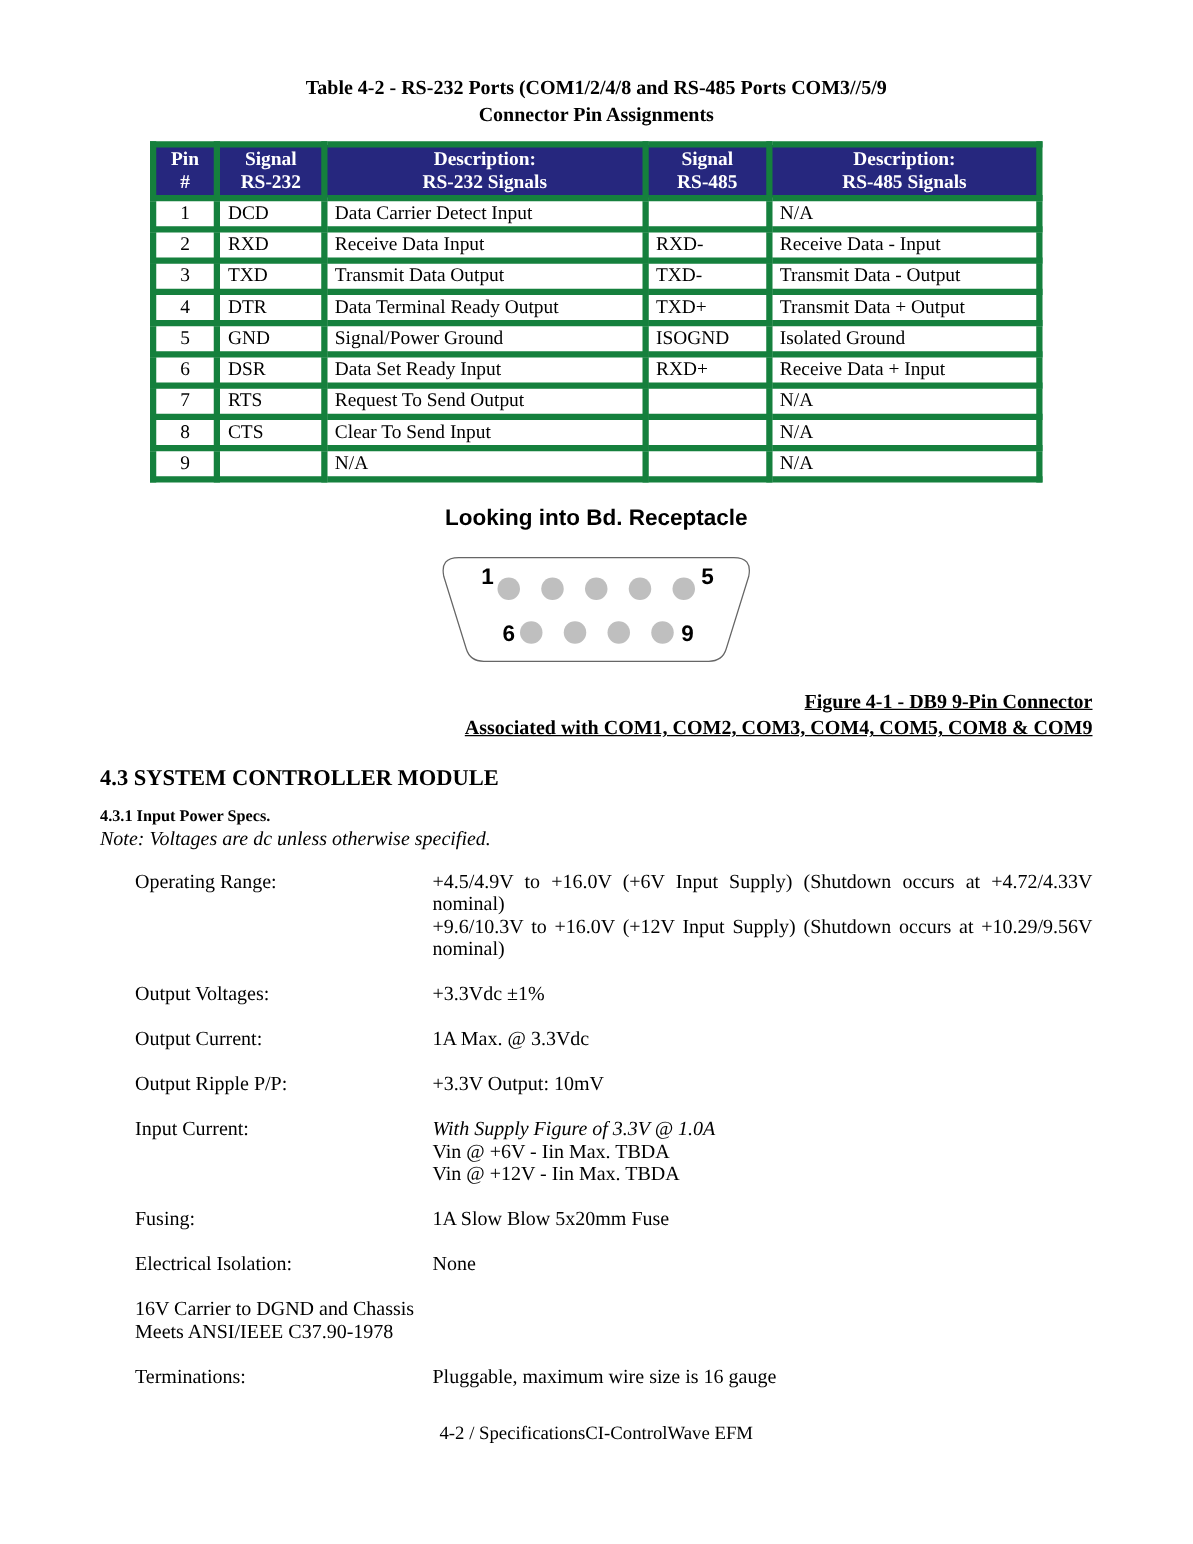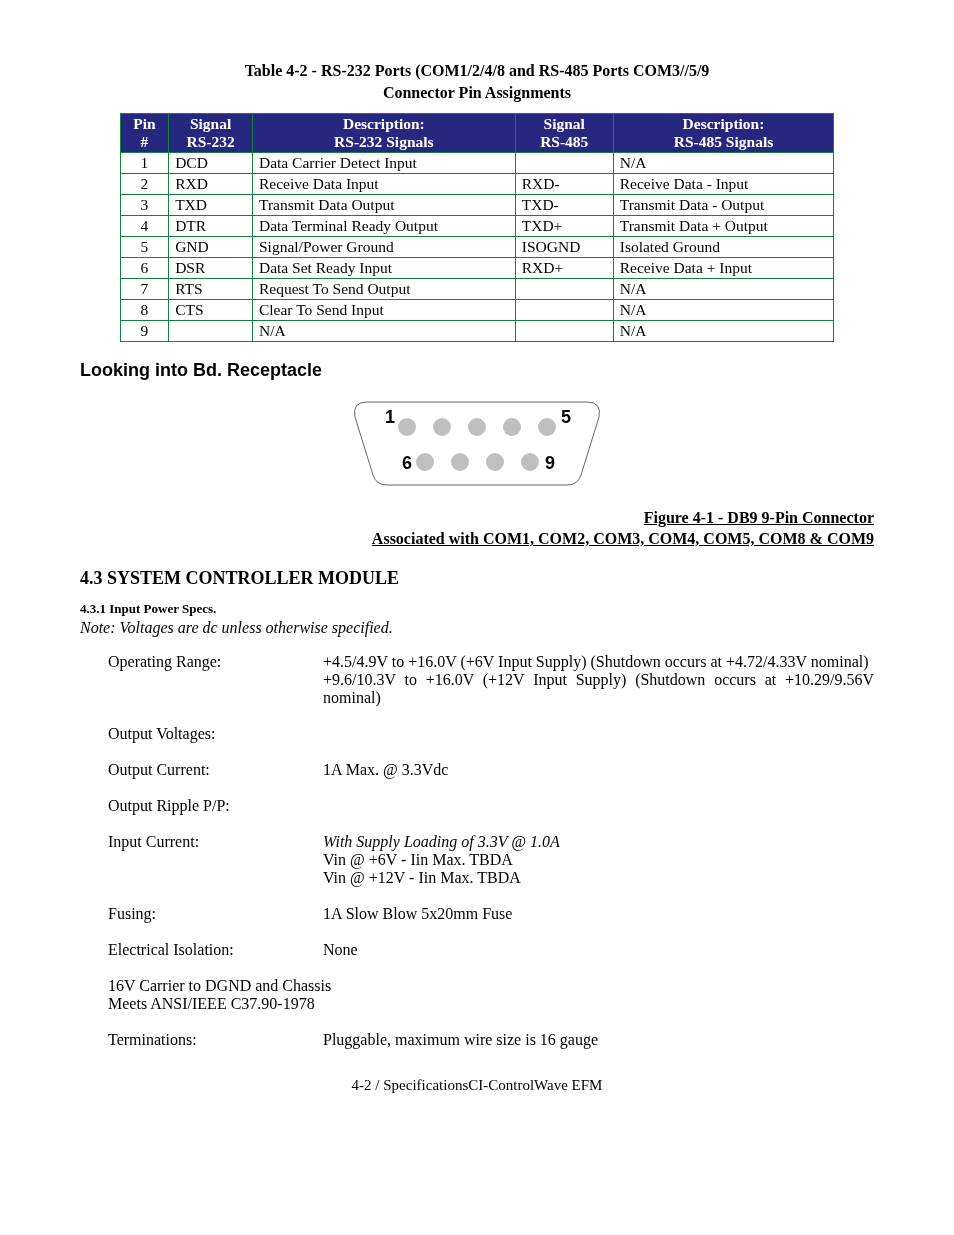--- a/index.html
+++ b/index.html
@@ -17,39 +17,39 @@
     font-weight: bold;
     margin-bottom: 10px;
     line-height: 1.35;
   }
   .pin-table {
     margin: 0 auto;
     border-collapse: collapse;
     width: 90%;
   }
   .pin-table th, .pin-table td {
-    border: 1px solid #15803d;
+    border: 5px solid #15803d;
     padding: 1px 6px;
     font-size: 15.5px;
   }
   .pin-table th {
     background: #26277e;
     color: #fff;
     font-weight: bold;
     text-align: center;
     line-height: 1.15;
   }
   .pin-table td.c { text-align: center; }
   .fig-caption { text-align: right; font-weight: bold; margin: 10px 0 3px 0; line-height: 1.35; text-decoration: underline; }
-  .fig-title { text-align: left; font-family: Arial, Helvetica, sans-serif; font-weight: bold; font-size: 18px; margin-top: 18px; }
+  .fig-title { text-align: center; font-family: Arial, Helvetica, sans-serif; font-weight: bold; font-size: 18px; margin-top: 18px; }
   .connector-wrap { display:flex; justify-content:center; margin-top:6px; }
   h2 { font-size: 18px; margin: 18px 0 10px 0; }
   h3 { font-size: 13px; margin: 12px 0 2px 0; }
   .note { font-style: italic; margin: 0 0 16px 0; }
-  .spec-row { display:flex; margin: 0 0 18px 28px; }
+  .spec-row { display:flex; margin: 0 0 18px 28px; gap: 23px; }
   .spec-label { width: 215px; flex-shrink:0; }
   .spec-val { flex: 1; text-align: justify; }
   .spec-val .ital { font-style: italic; }
   .footer { display:flex; justify-content: center; margin-top: 28px; font-size:15px; }
 </style>
 </head>
 <body>
 
 <div class="tbl-title">
   <span>Table 4-2 - RS-232 Ports (COM1/2/4/8 and RS-485 Ports COM3//5/9</span><br>
@@ -166,35 +166,37 @@
 <div class="spec-row">
   <div class="spec-label">Operating Range:</div>
   <div class="spec-val">
     <span>+4.5/4.9V to +16.0V (+6V Input Supply) (Shutdown occurs at +4.72/4.33V nominal)</span><br>
     <span>+9.6/10.3V to +16.0V (+12V Input Supply) (Shutdown occurs at +10.29/9.56V nominal)</span>
   </div>
 </div>
 
 <div class="spec-row">
   <div class="spec-label">Output Voltages:</div>
+  <div class="spec-val">+3.3Vdc ±1%</div>
 </div>
 
 <div class="spec-row">
   <div class="spec-label">Output Current:</div>
   <div class="spec-val">1A Max. @ 3.3Vdc</div>
 </div>
 
 <div class="spec-row">
   <div class="spec-label">Output Ripple P/P:</div>
+  <div class="spec-val">+3.3V Output: 10mV</div>
 </div>
 
 <div class="spec-row">
   <div class="spec-label">Input Current:</div>
   <div class="spec-val">
-    <span class="ital">With Supply Loading of 3.3V @ 1.0A</span><br>
+    <span class="ital">With Supply Figure of 3.3V @ 1.0A</span><br>
     <span>Vin @ +6V - Iin Max. TBDA</span><br>
     <span>Vin @ +12V - Iin Max. TBDA</span>
   </div>
 </div>
 
 <div class="spec-row">
   <div class="spec-label">Fusing:</div>
   <div class="spec-val">1A Slow Blow 5x20mm Fuse</div>
 </div>
 

